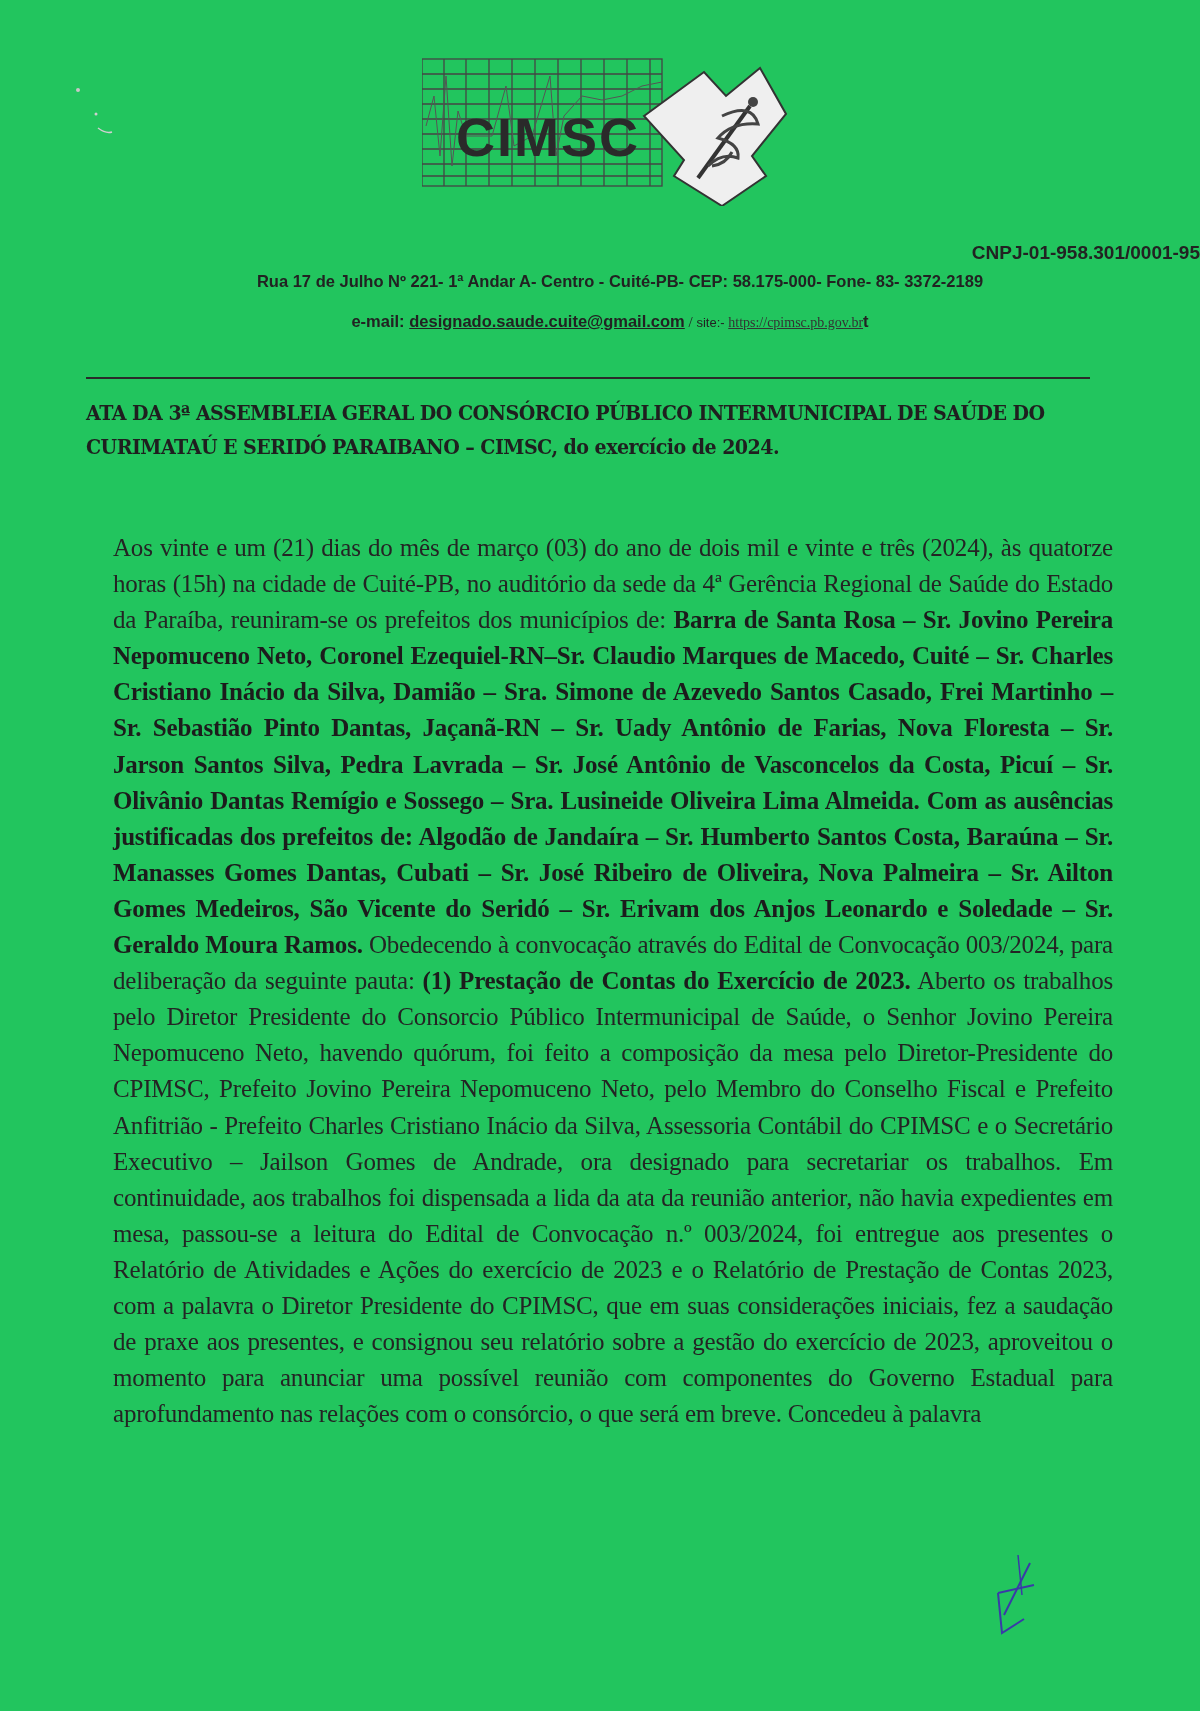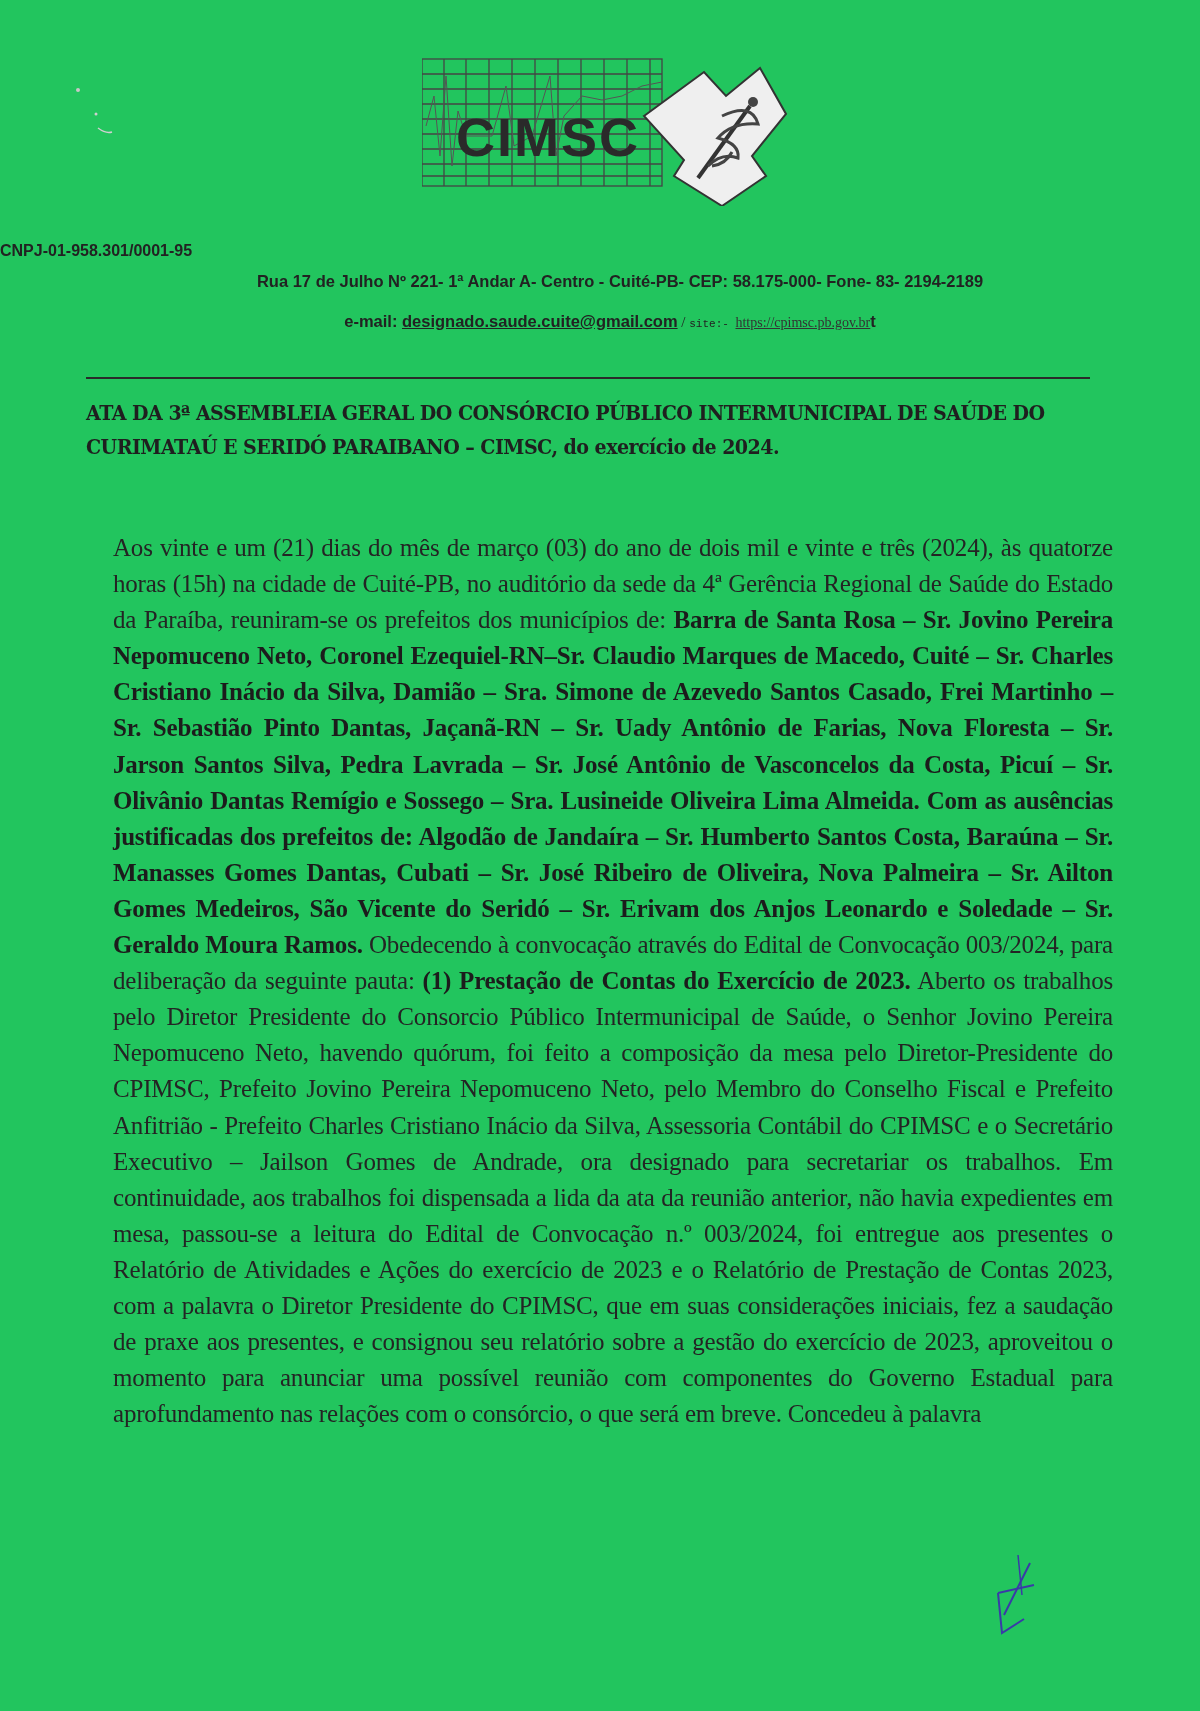--- a/index.html
+++ b/index.html
@@ -2,26 +2,26 @@
 <html><head>
 <meta charset="utf-8">
 <style>
   html, body { margin: 0; padding: 0; background: #ffffff; }
   body { width: 1200px; height: 1711px; position: relative; overflow: hidden; font-family: "Liberation Serif", serif; color: #1f1f1f; }
   .page { position: absolute; left: 0; top: 0; width: 1200px; height: 1711px; background: #22c55e; }
 
   
   .logo { position: absolute; left: 422px; top: 56px; width: 370px; height: 150px; }
   .org-name { position: absolute; left: 0; width: 1200px; top: 206px; text-align: center; font-family: "Liberation Sans", sans-serif; font-weight: bold; font-size: 17px; color: #222; letter-spacing: 0.1px; }
-  .cnpj { position: absolute; left: 0; width: 1200px; top: 242px; text-align: left; font-family: "Liberation Sans", sans-serif; font-weight: bold; font-size: 16px; color: #222; }
+  .cnpj { position: absolute; left: 0; width: 1200px; top: 242px; text-align: right; font-family: "Liberation Sans", sans-serif; font-weight: bold; font-size: 19px; color: #222; }
   .address { position: absolute; left: 0; width: 1200px; top: 272px; text-align: center; font-family: "Liberation Sans", sans-serif; font-weight: bold; font-size: 16.5px; color: #222; padding-left: 40px; box-sizing: border-box; }
   .contact { position: absolute; left: 0; width: 1200px; top: 312px; text-align: center; font-family: "Liberation Sans", sans-serif; font-weight: bold; font-size: 16.5px; color: #222; padding-left: 20px; box-sizing: border-box; }
   .contact .email { text-decoration: underline; }
   .contact .sep { font-weight: normal; font-family: "Liberation Serif", serif; font-size: 15px; }
-  .contact .site-label { font-weight: normal; font-family: Liberation Mono, monospace; font-size: 11px; }
+  .contact .site-label { font-weight: normal; font-family: Liberation Sans, sans-serif; font-size: 13px; }
   .contact .site { font-weight: normal; font-family: "Liberation Serif", serif; font-size: 14px; text-decoration: underline; color: #333; margin-top: 48px; }
   .rule { position: absolute; left: 86px; top: 377px; width: 1004px; height: 2px; background: #2a2a2a; }
 
   
   .doc-title { position: absolute; left: 86px; top: 396px; width: 1010px; font-family: "DejaVu Serif", serif; font-weight: bold; font-size: 20.5px; line-height: 34px; color: #1f1f1f; letter-spacing: -0.6px; transform: scaleX(0.93); transform-origin: left top; width: 1090px; }
 
   
   .body-text { position: absolute; left: 93px; top: 530px; width: 1000px; font-family: "Liberation Serif", serif; font-size: 25px; line-height: 36.1px; text-align: justify; color: #242424; letter-spacing: -0.2px; margin-left: 20px; }
   .body-text b { font-weight: bold; color: #1c1c1c; }
 
@@ -66,21 +66,21 @@
     <g>
       <polygon points="222,60 282,16 304,40 338,12 364,58 330,100 344,120 300,150 252,120 262,104" fill="#efefef" stroke="#333" stroke-width="2"></polygon>
       <line x1="328" y1="50" x2="276" y2="122" stroke="#333" stroke-width="4"></line>
       <circle cx="331" cy="46" r="5" fill="#444"></circle>
       <path d="M300 60 q30 -14 36 8 q-26 -2 -40 14 q22 6 20 20 q-16 -6 -30 8" stroke="#444" stroke-width="3" fill="none"></path>
       <path d="M310 96 q-6 12 -20 14" stroke="#444" stroke-width="3" fill="none"></path>
     </g>
   </svg>
 
   <div class="cnpj">CNPJ-01-958.301/0001-95</div>
-  <div class="address">Rua 17 de Julho Nº 221- 1ª Andar A- Centro - Cuité-PB- CEP: 58.175-000- Fone- 83- 2194-2189</div>
+  <div class="address">Rua 17 de Julho Nº 221- 1ª Andar A- Centro - Cuité-PB- CEP: 58.175-000- Fone- 83- 3372-2189</div>
   <div class="contact">
     <span>e-mail: </span><span class="email">designado.saude.cuite@gmail.com</span><span class="sep"> / </span><span class="site-label">site:- </span><span class="site">https://cpimsc.pb.gov.br</span><span>t</span>
   </div>
   <div class="rule"></div>
 
   <div class="doc-title"><span>ATA DA 3ª ASSEMBLEIA GERAL DO CONSÓRCIO PÚBLICO INTERMUNICIPAL DE SAÚDE DO CURIMATAÚ E SERIDÓ PARAIBANO – CIMSC,</span><span> do exercício de 2024.</span></div>
 
   <div class="body-text" id="body-text"><span>Aos vinte e um (21) dias do mês de março (03) do ano de dois mil e vinte e três (2024), às quatorze horas (15h) na cidade de Cuité-PB, no auditório da sede da 4ª Gerência Regional de Saúde do Estado da Paraíba, reuniram-se os prefeitos dos municípios de: </span><b>Barra de Santa Rosa – Sr. Jovino Pereira Nepomuceno Neto, Coronel Ezequiel-RN–Sr. Claudio Marques de Macedo, Cuité – Sr. Charles Cristiano Inácio da Silva, Damião – Sra. Simone de Azevedo Santos Casado, Frei Martinho – Sr. Sebastião Pinto Dantas, Jaçanã-RN – Sr. Uady Antônio de Farias, Nova Floresta – Sr. Jarson Santos Silva, Pedra Lavrada – Sr. José Antônio de Vasconcelos da Costa, Picuí – Sr. Olivânio Dantas Remígio e Sossego – Sra. Lusineide Oliveira Lima Almeida. Com as ausências justificadas dos prefeitos de: Algodão de Jandaíra – Sr. Humberto Santos Costa, Baraúna – Sr. Manasses Gomes Dantas, Cubati – Sr. José Ribeiro de Oliveira, Nova Palmeira – Sr. Ailton Gomes Medeiros, São Vicente do Seridó – Sr. Erivam dos Anjos Leonardo e Soledade – Sr. Geraldo Moura Ramos.</b><span> Obedecendo à convocação através do Edital de Convocação 003/2024, para deliberação da seguinte pauta: </span><b>(1) Prestação de Contas do Exercício de 2023.</b><span> Aberto os trabalhos pelo Diretor Presidente do Consorcio Público Intermunicipal de Saúde, o Senhor Jovino Pereira Nepomuceno Neto, havendo quórum, foi feito a composição da mesa pelo Diretor-Presidente do CPIMSC, Prefeito Jovino Pereira Nepomuceno Neto, pelo Membro do Conselho Fiscal e Prefeito Anfitrião - Prefeito Charles Cristiano Inácio da Silva, Assessoria Contábil do CPIMSC e o Secretário Executivo – Jailson Gomes de Andrade, ora designado para secretariar os trabalhos. Em continuidade, aos trabalhos foi dispensada a lida da ata da reunião anterior, não havia expedientes em mesa, passou-se a leitura do Edital de Convocação n.º 003/2024, foi entregue aos presentes o Relatório de Atividades e Ações do exercício de 2023 e o Relatório de Prestação de Contas 2023, com a palavra o Diretor Presidente do CPIMSC, que em suas considerações iniciais, fez a saudação de praxe aos presentes, e consignou seu relatório sobre a gestão do exercício de 2023, aproveitou o momento para anunciar uma possível reunião com componentes do Governo Estadual para aprofundamento nas relações com o consórcio, o que será em breve. Concedeu à palavra</span></div>
 
   <svg class="signature" viewBox="0 0 80 120">

